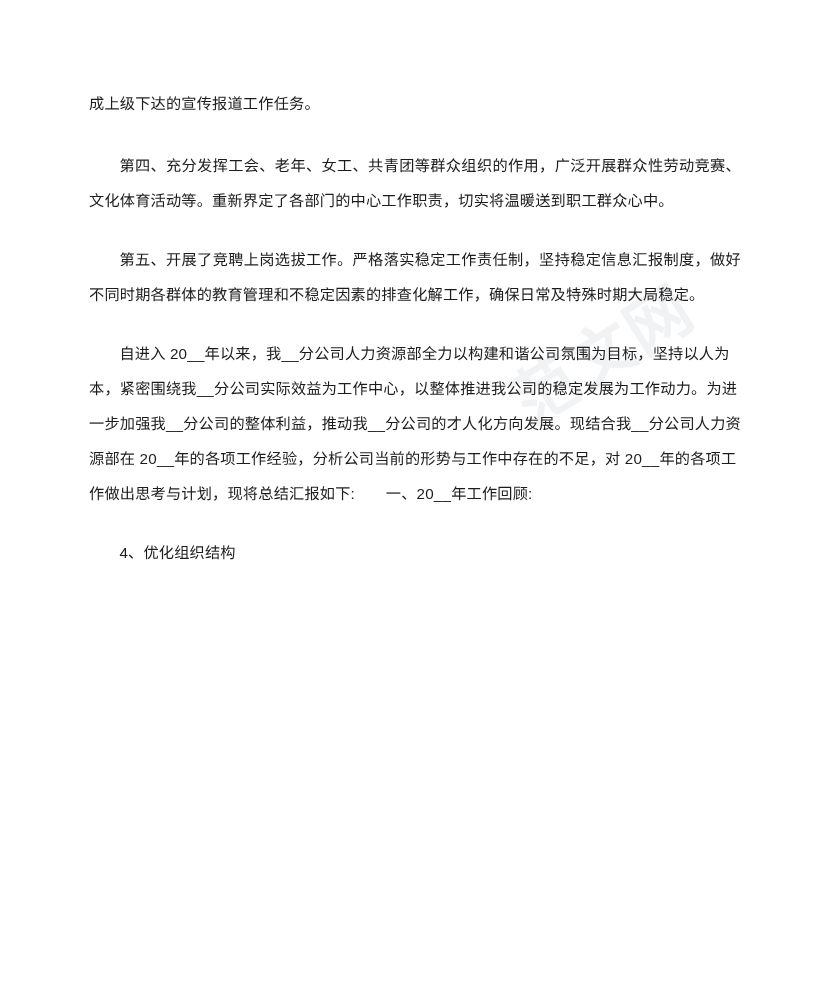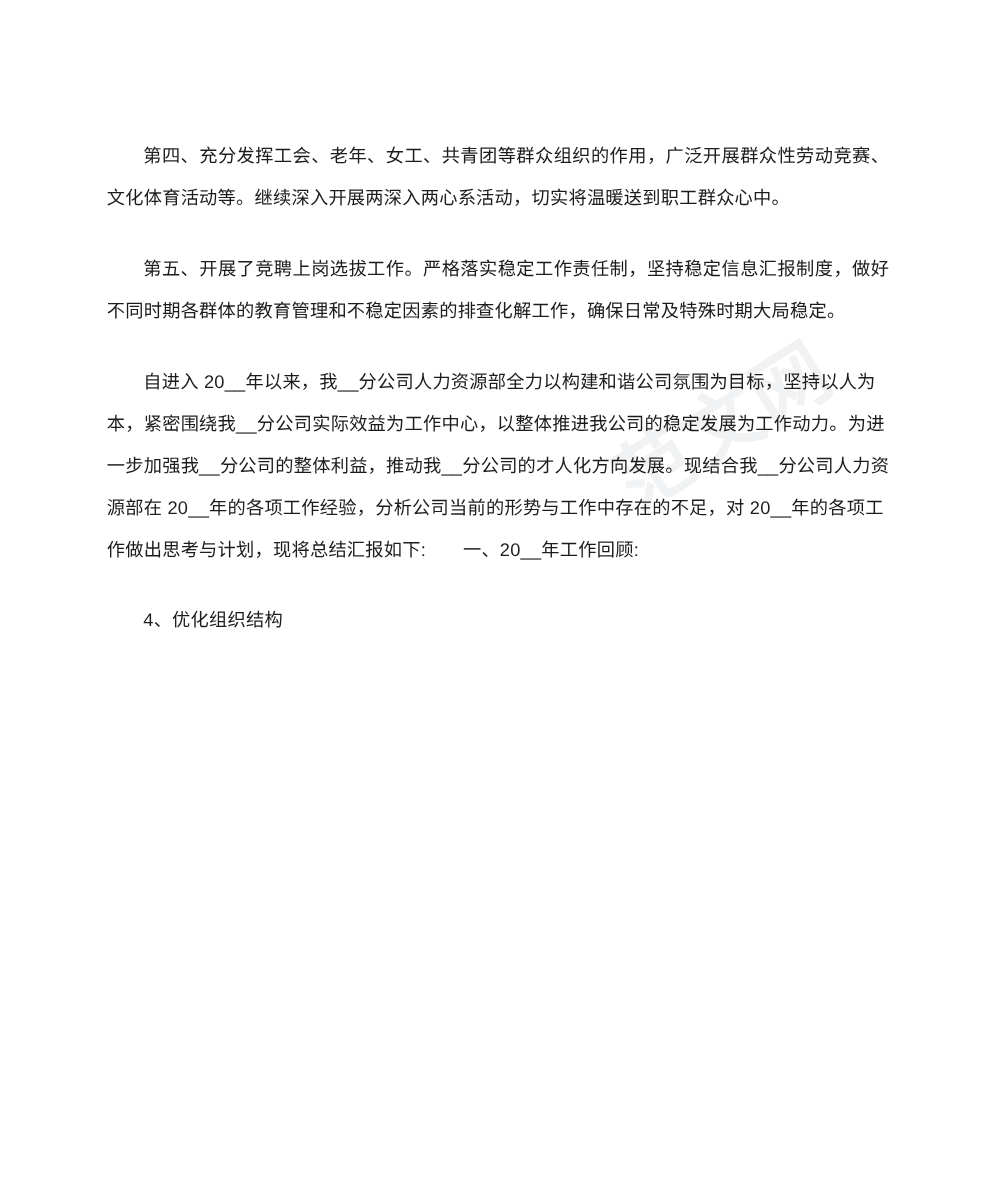--- a/index.html
+++ b/index.html
@@ -78,24 +78,25 @@
 <body>
 
 <div class="page">
 
   <div class="watermark">
     <span class="watermark-text">范文网</span>
   </div>
 
   <div class="content">
 
+    <p class="para">成上级下达的宣传报道工作任务。</p>
 
     <div class="gap-lg"></div>
 
-    <p class="para indent">第四、充分发挥工会、老年、女工、共青团等群众组织的作用，广泛开展群众性劳动竞赛、文化体育活动等。继续深入开展两深入两心系活动，切实将温暖送到职工群众心中。</p>
+    <p class="para indent">第四、充分发挥工会、老年、女工、共青团等群众组织的作用，广泛开展群众性劳动竞赛、文化体育活动等。重新界定了各部门的中心工作职责，切实将温暖送到职工群众心中。</p>
 
     <div class="gap-md"></div>
 
     <p class="para indent">第五、开展了竞聘上岗选拔工作。严格落实稳定工作责任制，坚持稳定信息汇报制度，做好不同时期各群体的教育管理和不稳定因素的排查化解工作，确保日常及特殊时期大局稳定。</p>
 
     <div class="gap-md"></div>
 
     <p class="para indent last-line-left">自进入 20__年以来，我__分公司人力资源部全力以构建和谐公司氛围为目标，坚持以人为本，紧密围绕我__分公司实际效益为工作中心，以整体推进我公司的稳定发展为工作动力。为进一步加强我__分公司的整体利益，推动我__分公司的才人化方向发展。现结合我__分公司人力资源部在 20__年的各项工作经验，分析公司当前的形势与工作中存在的不足，对 20__年的各项工作做出思考与计划，现将总结汇报如下:　　一、20__年工作回顾:</p>
 
     <div class="gap-md"></div>

